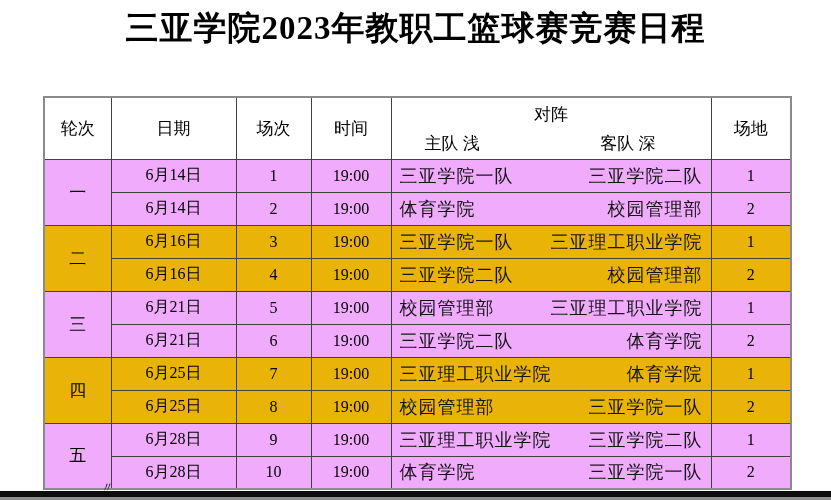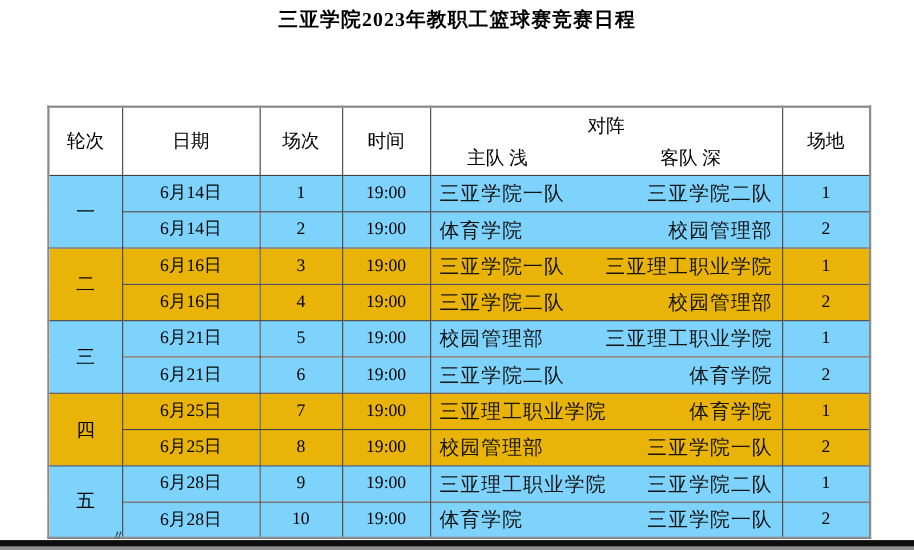--- a/index.html
+++ b/index.html
@@ -3,21 +3,21 @@
 <meta charset="utf-8">
 <style>
   html,body{margin:0;padding:0;}
   body{
     width:831px;height:500px;position:relative;background:#ffffff;
     font-family:"Liberation Serif","DejaVu Serif",serif;
     overflow:hidden;color:#000;
   }
   .title{
     position:absolute;left:0;top:6px;width:831px;
-    text-align:center;font-size:18px;font-weight:700;letter-spacing:1px;
+    text-align:center;font-size:33px;font-weight:700;letter-spacing:1px;
   }
   table.sched{
     position:absolute;left:43px;top:96px;width:747px;
     border-collapse:collapse;table-layout:fixed;
     border:2px solid #8a8a8a;
   }
   .sched th,.sched td{
     border:1px solid #414141;
     text-align:center;padding:0;overflow:hidden;white-space:nowrap;
   }
@@ -30,21 +30,21 @@
   .col-game{width:75px;}
   .col-time{width:80px;}
   .col-match{width:320px;}
   .col-venue{width:80px;}
   .match-head{vertical-align:middle;}
   .match-head .top{display:block;text-align:center;margin-top:2px;}
   .match-head .sub{
     display:flex;justify-content:space-between;
     padding-left:33px;padding-right:55px;margin-top:6px;
   }
-  tr.cream td{background:#7dd3fc;}
+  tr.cream td{background:#f0abfc;}
   tr.blue td{background:#eab308;}
   td.round-cell{font-size:17px;}
   td.match-cell{padding:0;}
   .vs{
     display:flex;justify-content:space-between;align-items:center;
     padding:0 8px;font-size:18px;letter-spacing:1px;color:#141414;
   }
   .frag{
     position:absolute;left:100px;top:479px;font-size:14px;color:#333;
     transform:skewX(-12deg);

